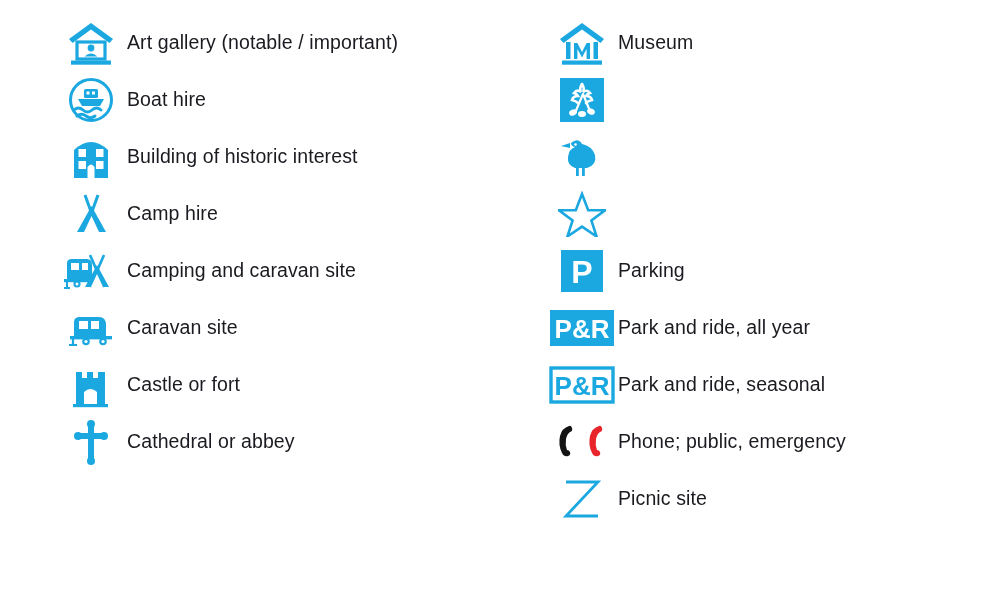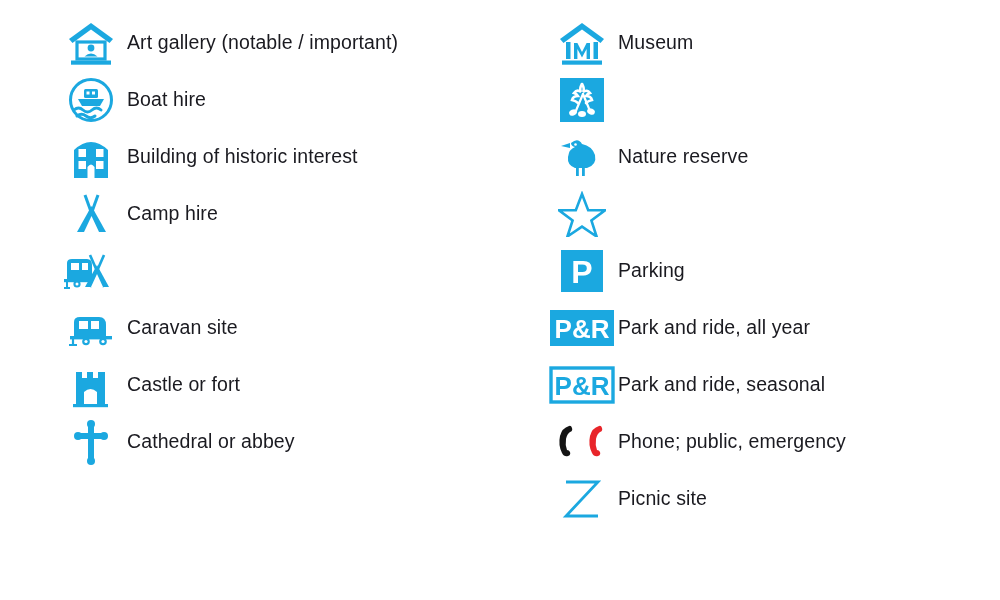--- a/index.html
+++ b/index.html
@@ -117,20 +117,21 @@
           <path d="M34 25 L40 38 H28 Z" fill="#fff"></path>
           <path d="M4 14 Q4 10 9 10 H24 Q29 10 29 16 V30 H4 Z" fill="#1BA8E0"></path>
           <rect x="8" y="14" width="8" height="7" fill="#fff"></rect>
           <rect x="19" y="14" width="6" height="7" fill="#fff"></rect>
           <rect x="1" y="30" width="28" height="3.2" fill="#1BA8E0"></rect>
           <circle cx="14" cy="35" r="3.6" fill="#1BA8E0"></circle>
           <circle cx="14" cy="35" r="1.5" fill="#fff"></circle>
           <path d="M4 33 V39 M1 39 H7" stroke="#1BA8E0" stroke-width="2" fill="none"></path>
         </svg>
       </div>
+      <div class="label">Camping and caravan site</div>
     </div>
 
     <div class="row">
       <div class="icon-cell">
         <svg width="52" height="40" viewBox="0 0 52 40">
           <path d="M9 14 Q9 9 15 9 H34 Q41 9 41 17 V28 H9 Z" fill="#1BA8E0"></path>
           <rect x="14" y="13" width="9" height="8" fill="#fff"></rect>
           <rect x="26" y="13" width="8" height="8" fill="#fff"></rect>
           <rect x="5" y="28" width="42" height="3.4" fill="#1BA8E0"></rect>
           <circle cx="21" cy="33.5" r="3.8" fill="#1BA8E0"></circle>
@@ -203,21 +204,20 @@
     <div class="row">
       <div class="icon-cell">
         <svg width="46" height="44" viewBox="0 0 46 44">
           <path d="M12 8 Q19 2 23 9 Q33 11 36 20 Q38 30 28 33 L16 33 Q8 30 9 22 Q10 14 16 12 Q12 11 12 8 Z" fill="#1BA8E0"></path>
           <path d="M11 8 L2 11 L11 13 Z" fill="#1BA8E0"></path>
           <circle cx="16.5" cy="9.5" r="1.3" fill="#fff"></circle>
           <rect x="17" y="32" width="2.8" height="9" fill="#1BA8E0"></rect>
           <rect x="23" y="32" width="2.8" height="9" fill="#1BA8E0"></rect>
         </svg>
       </div>
-      <div class="label">Nature reserve</div>
     </div>
 
     <div class="row">
       <div class="icon-cell">
         <svg width="48" height="46" viewBox="0 0 48 46">
           <path d="M24 3 L30.2 19.3 L47 19.3 L33.4 29.4 L38.6 45.5 L24 35.6 L9.4 45.5 L14.6 29.4 L1 19.3 L17.8 19.3 Z" fill="none" stroke="#1BA8E0" stroke-width="2.6" stroke-linejoin="miter"></path>
         </svg>
       </div>
     </div>
 

